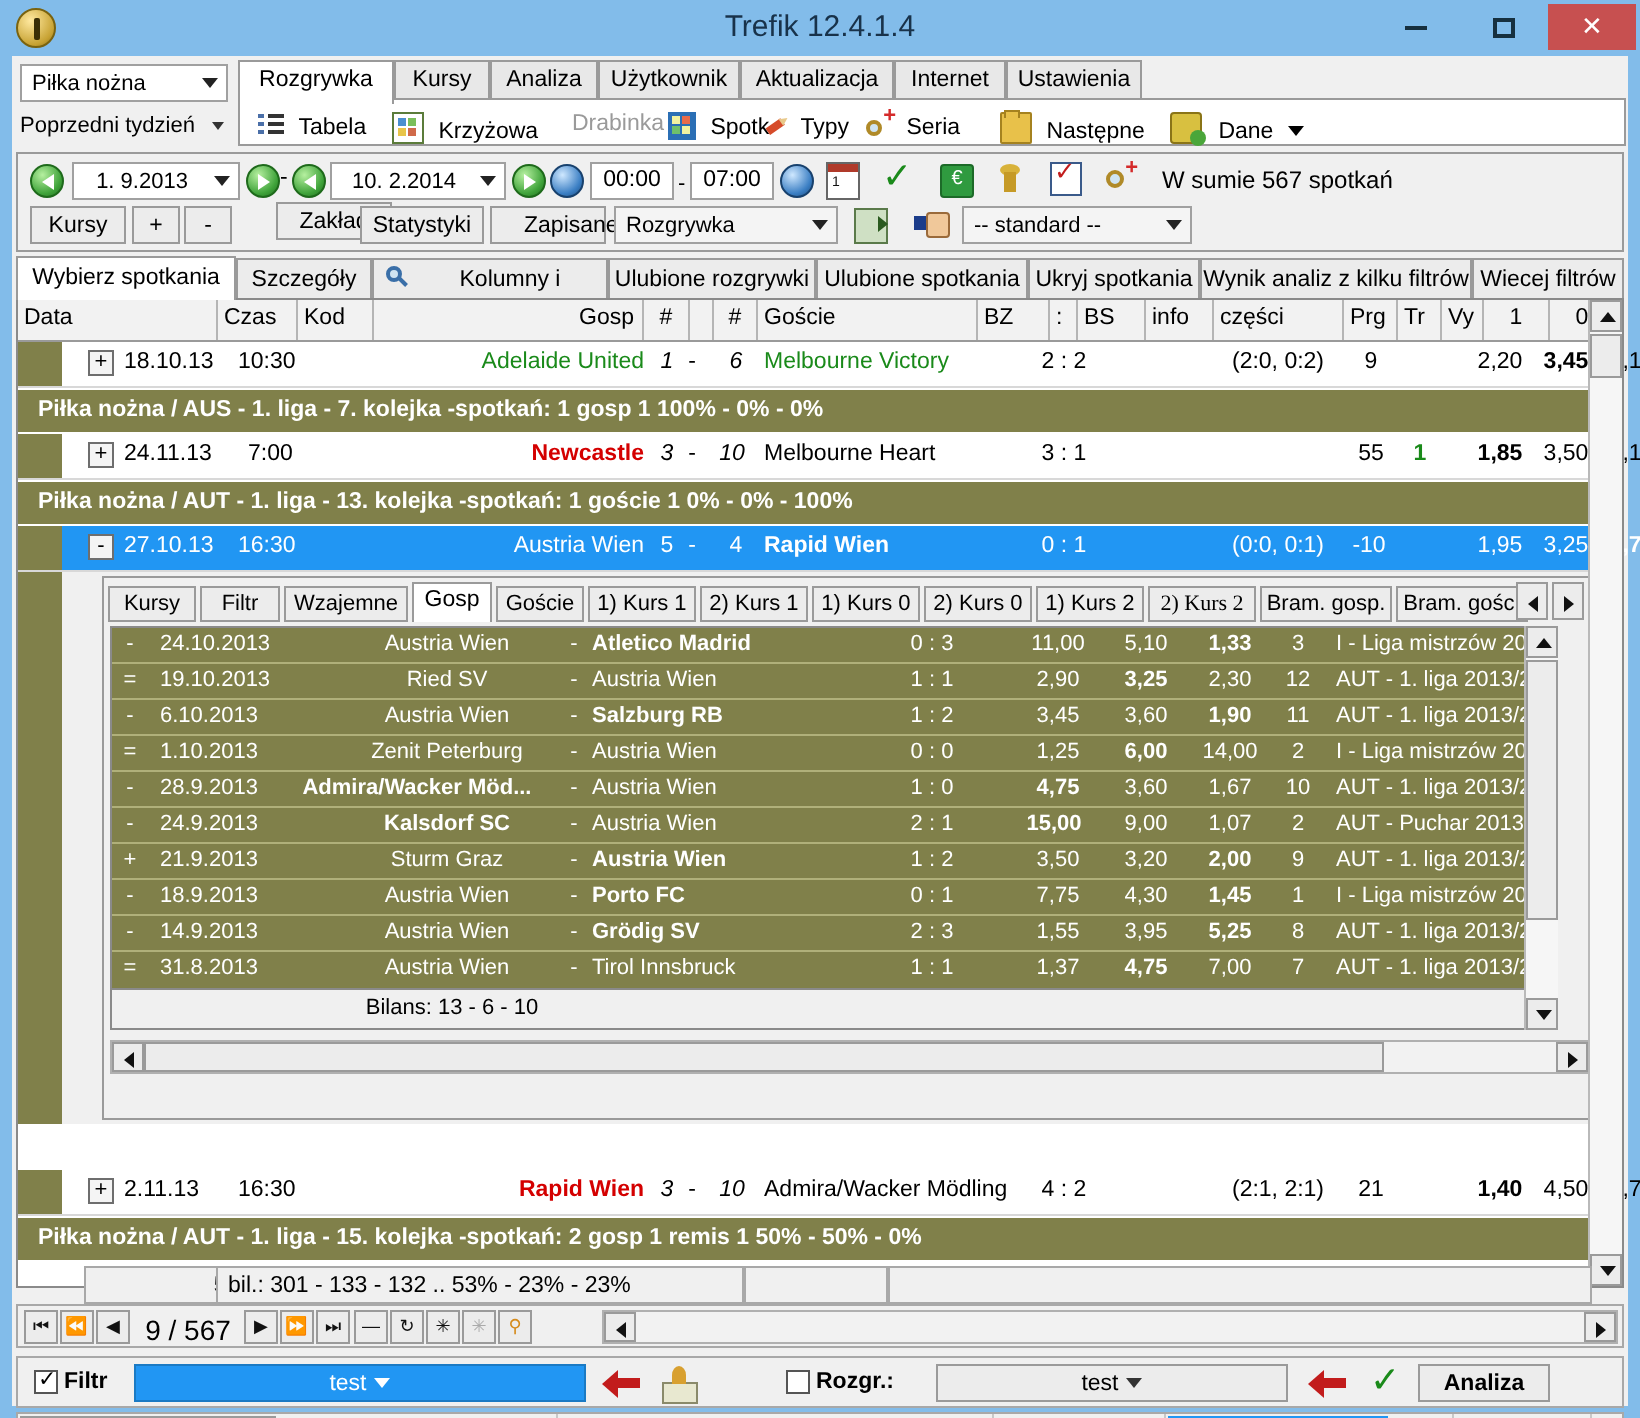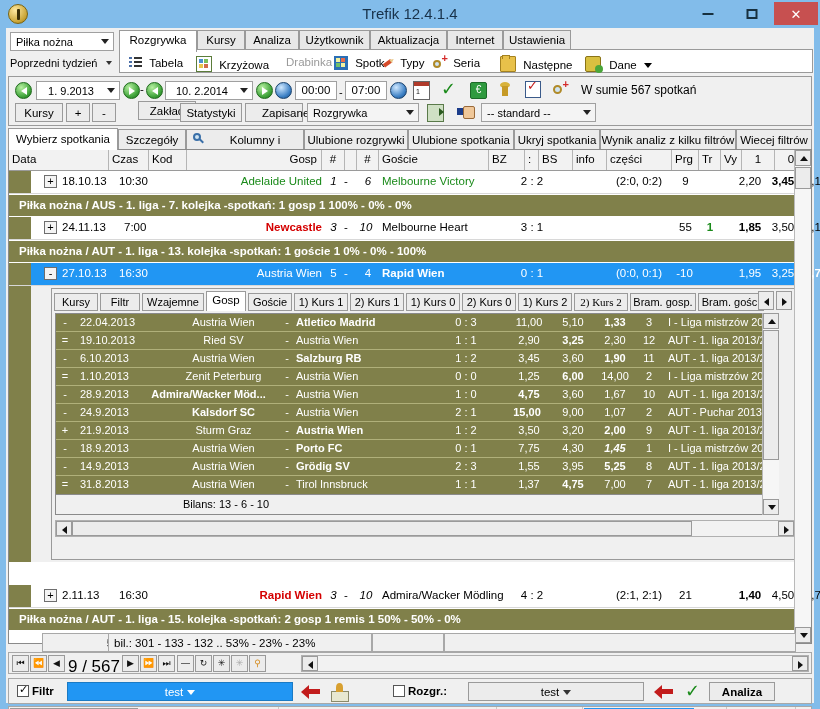--- a/index.html
+++ b/index.html
@@ -570,21 +570,21 @@
         <div class="dscroll-l" style="left:706px;">
             <span class="a"></span>
           </div>
         <div class="dscroll-r" style="left:724px;">
             <span class="a"></span>
           </div>
 
         <div class="dlist" style="top:24px;height:182px;">
           <div class="drow" style="top:0;">
             <div class="c c" style="left:2px;width:14px;text-align:center;">-</div>
-            <div class="c" style="left:24px;">22.04.2013</div>
+            <div class="c" style="left:24px;">24.10.2013</div>
             <div class="c r" style="left:110px;width:115px;">Austria Wien</div>
             <div class="c c" style="left:226px;width:10px;">-</div>
             <div class="c bold" style="left:240px;font-weight:bold;">Atletico Madrid</div>
             <div class="c c" style="left:380px;width:60px;">0 : 3</div>
             <div class="c r" style="left:452px;width:42px;">11,00</div>
             <div class="c r" style="left:498px;width:38px;">5,10</div>
             <div class="c r" style="left:540px;width:38px;font-weight:bold;">1,33</div>
             <div class="c c" style="left:582px;width:22px;">3</div>
             <div class="c" style="left:612px;">I - Liga mistrzów 2013/2014</div>
           </div>
@@ -668,21 +668,21 @@
           </div>
           <div class="drow" style="top:126px;">
             <div class="c c" style="left:2px;width:14px;text-align:center;">-</div>
             <div class="c" style="left:24px;">18.9.2013</div>
             <div class="c r" style="left:110px;width:115px;">Austria Wien</div>
             <div class="c c" style="left:226px;width:10px;">-</div>
             <div class="c" style="left:240px;font-weight:bold;">Porto FC</div>
             <div class="c c" style="left:380px;width:60px;">0 : 1</div>
             <div class="c r" style="left:452px;width:42px;">7,75</div>
             <div class="c r" style="left:498px;width:38px;">4,30</div>
-            <div class="c r" style="left:540px;width:38px;font-weight:bold;font-style:italic;">1,45</div>
+            <div class="c r" style="left:540px;width:38px;font-weight:bold;">1,45</div>
             <div class="c c" style="left:582px;width:22px;">1</div>
             <div class="c" style="left:612px;">I - Liga mistrzów 2013/2014</div>
           </div>
           <div class="drow" style="top:144px;">
             <div class="c c" style="left:2px;width:14px;text-align:center;">-</div>
             <div class="c" style="left:24px;">14.9.2013</div>
             <div class="c r" style="left:110px;width:115px;">Austria Wien</div>
             <div class="c c" style="left:226px;width:10px;">-</div>
             <div class="c" style="left:240px;font-weight:bold;">Grödig SV</div>
             <div class="c c" style="left:380px;width:60px;">2 : 3</div>
@@ -773,21 +773,21 @@
       <div class="sumbox" style="left:34px;width:90px;text-align:right;padding-right:5px;">567</div>
       <div class="sumbox" style="left:100px;width:264px;padding-left:5px;">bil.: 301 - 133 - 132 .. 53% - 23% - 23%</div>
       <div class="sumbox" style="left:364px;width:72px;"></div>
       <div class="sumbox" style="left:436px;width:352px;"></div>
     </div>
 
     <div class="navstrip">
       <div class="nbtn" style="left:3px;">⏮</div>
       <div class="nbtn" style="left:21px;">⏪</div>
       <div class="nbtn" style="left:39px;">◀</div>
-      <div style="position:absolute;left:58px;top:4px;width:54px;text-align:center;font-size:17px;color:#000;">9 / 567</div>
+      <div style="position:absolute;left:58px;top:4px;width:54px;text-align:center;font-size:14px;color:#000;">9 / 567</div>
       <div class="nbtn" style="left:113px;">▶</div>
       <div class="nbtn" style="left:131px;">⏩</div>
       <div class="nbtn" style="left:149px;">⏭</div>
       <div class="nbtn" style="left:168px;">—</div>
       <div class="nbtn" style="left:186px;">↻</div>
       <div class="nbtn" style="left:204px;">✳</div>
       <div class="nbtn" style="left:222px;color:#aaa;">✳</div>
       <div class="nbtn" style="left:240px;color:#d58a1a;">⚲</div>
       <div class="hsb" style="left:292px;top:2px;width:508px;">
         <div class="ab l">

